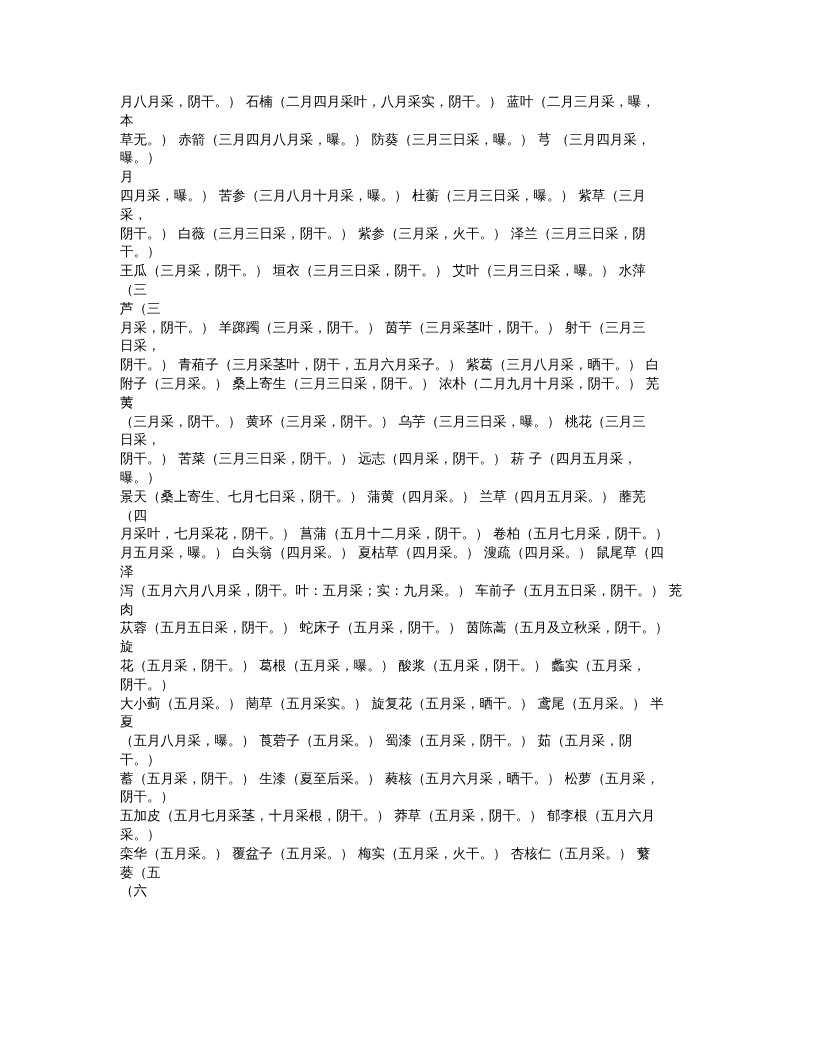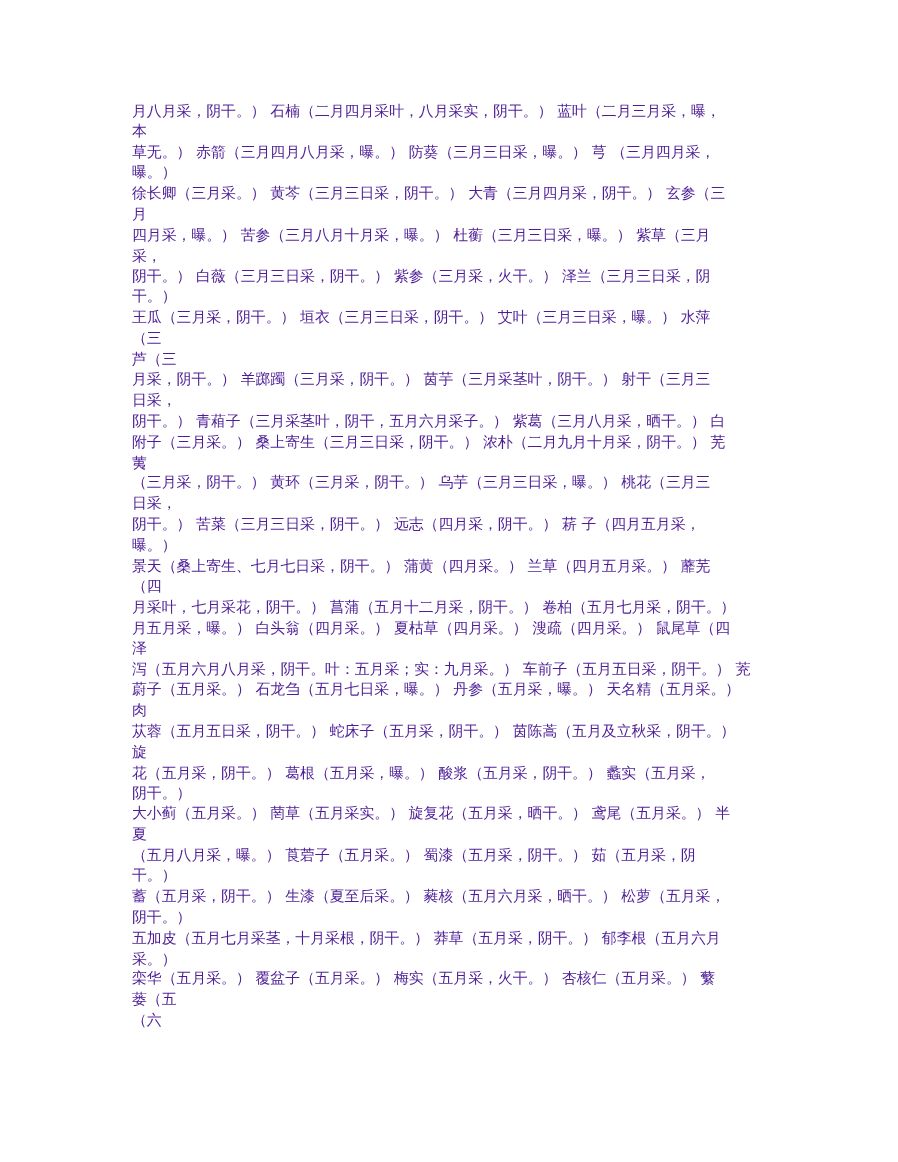--- a/index.html
+++ b/index.html
@@ -14,36 +14,35 @@
       overflow: hidden;
     }
     .page {
       position: absolute;
       left: 120px;
       top: 92px;
       width: 600px;
       font-family: "DejaVu Serif", "Liberation Serif", serif;
       font-size: 13.5px;
       line-height: 18.8px;
-      color: #4c1d95;
+      color: #000000;
     }
     .line {
       white-space: pre;
       height: 18.8px;
     }
   </style>
 </head>
 <body>
 
 <div class="page">
   <div class="line">月八月采，阴干。） 石楠（二月四月采叶，八月采实，阴干。） 蓝叶（二月三月采，曝，</div>
   <div class="line">本</div>
   <div class="line">草无。） 赤箭（三月四月八月采，曝。） 防葵（三月三日采，曝。） 芎 （三月四月采，</div>
   <div class="line">曝。）</div>
-  <div class="line">徐长卿（三月采。） 黄芩（三月三日采，阴干。） 大青（三月四月采，阴干。） 玄参（三</div>
   <div class="line">月</div>
   <div class="line">四月采，曝。） 苦参（三月八月十月采，曝。） 杜蘅（三月三日采，曝。） 紫草（三月</div>
   <div class="line">采，</div>
   <div class="line">阴干。） 白薇（三月三日采，阴干。） 紫参（三月采，火干。） 泽兰（三月三日采，阴</div>
   <div class="line">干。）</div>
   <div class="line">王瓜（三月采，阴干。） 垣衣（三月三日采，阴干。） 艾叶（三月三日采，曝。） 水萍</div>
   <div class="line">（三</div>
   <div class="line">芦（三</div>
   <div class="line">月采，阴干。） 羊踯躅（三月采，阴干。） 茵芋（三月采茎叶，阴干。） 射干（三月三</div>
   <div class="line">日采，</div>
@@ -53,21 +52,20 @@
   <div class="line">（三月采，阴干。） 黄环（三月采，阴干。） 乌芋（三月三日采，曝。） 桃花（三月三</div>
   <div class="line">日采，</div>
   <div class="line">阴干。） 苦菜（三月三日采，阴干。） 远志（四月采，阴干。） 菥 子（四月五月采，</div>
   <div class="line">曝。）</div>
   <div class="line">景天（桑上寄生、七月七日采，阴干。） 蒲黄（四月采。） 兰草（四月五月采。） 蘼芜</div>
   <div class="line">（四</div>
   <div class="line">月采叶，七月采花，阴干。） 菖蒲（五月十二月采，阴干。） 卷柏（五月七月采，阴干。）</div>
   <div class="line">月五月采，曝。） 白头翁（四月采。） 夏枯草（四月采。） 溲疏（四月采。） 鼠尾草（四</div>
   <div class="line">泽</div>
   <div class="line">泻（五月六月八月采，阴干。叶：五月采；实：九月采。） 车前子（五月五日采，阴干。） 茺</div>
-  <div class="line">蔚子（五月采。） 石龙刍（五月七日采，曝。） 丹参（五月采，曝。） 天名精（五月采。）</div>
   <div class="line">肉</div>
   <div class="line">苁蓉（五月五日采，阴干。） 蛇床子（五月采，阴干。） 茵陈蒿（五月及立秋采，阴干。）</div>
   <div class="line">旋</div>
   <div class="line">花（五月采，阴干。） 葛根（五月采，曝。） 酸浆（五月采，阴干。） 蠡实（五月采，</div>
   <div class="line">阴干。）</div>
   <div class="line">大小蓟（五月采。） 菵草（五月采实。） 旋复花（五月采，晒干。） 鸢尾（五月采。） 半</div>
   <div class="line">夏</div>
   <div class="line">（五月八月采，曝。） 莨菪子（五月采。） 蜀漆（五月采，阴干。） 茹（五月采，阴</div>
   <div class="line">干。）</div>
   <div class="line">蓄（五月采，阴干。） 生漆（夏至后采。） 蕤核（五月六月采，晒干。） 松萝（五月采，</div>

